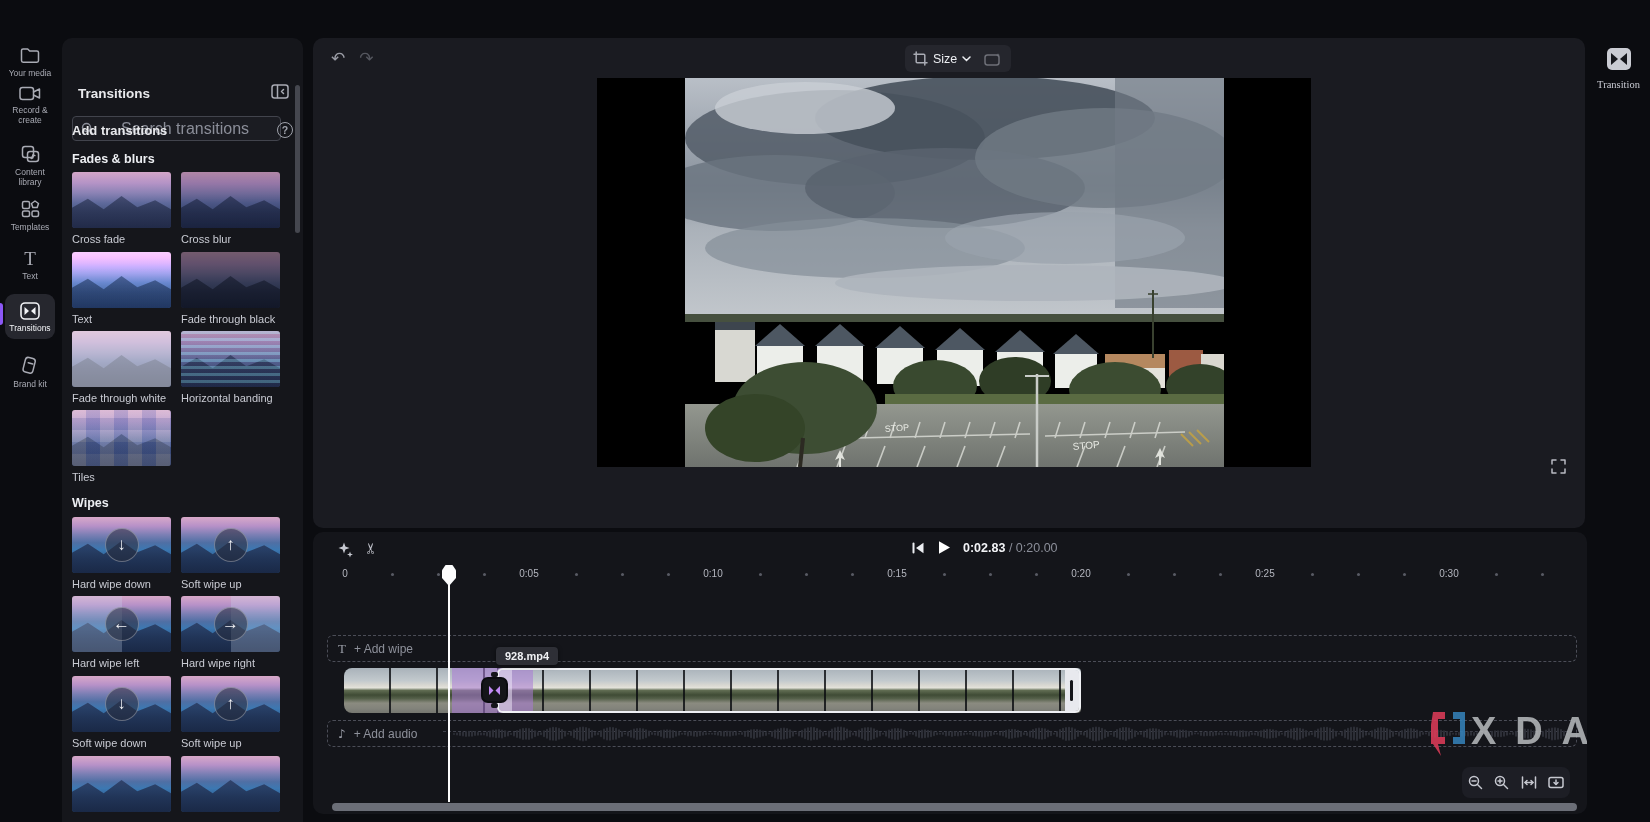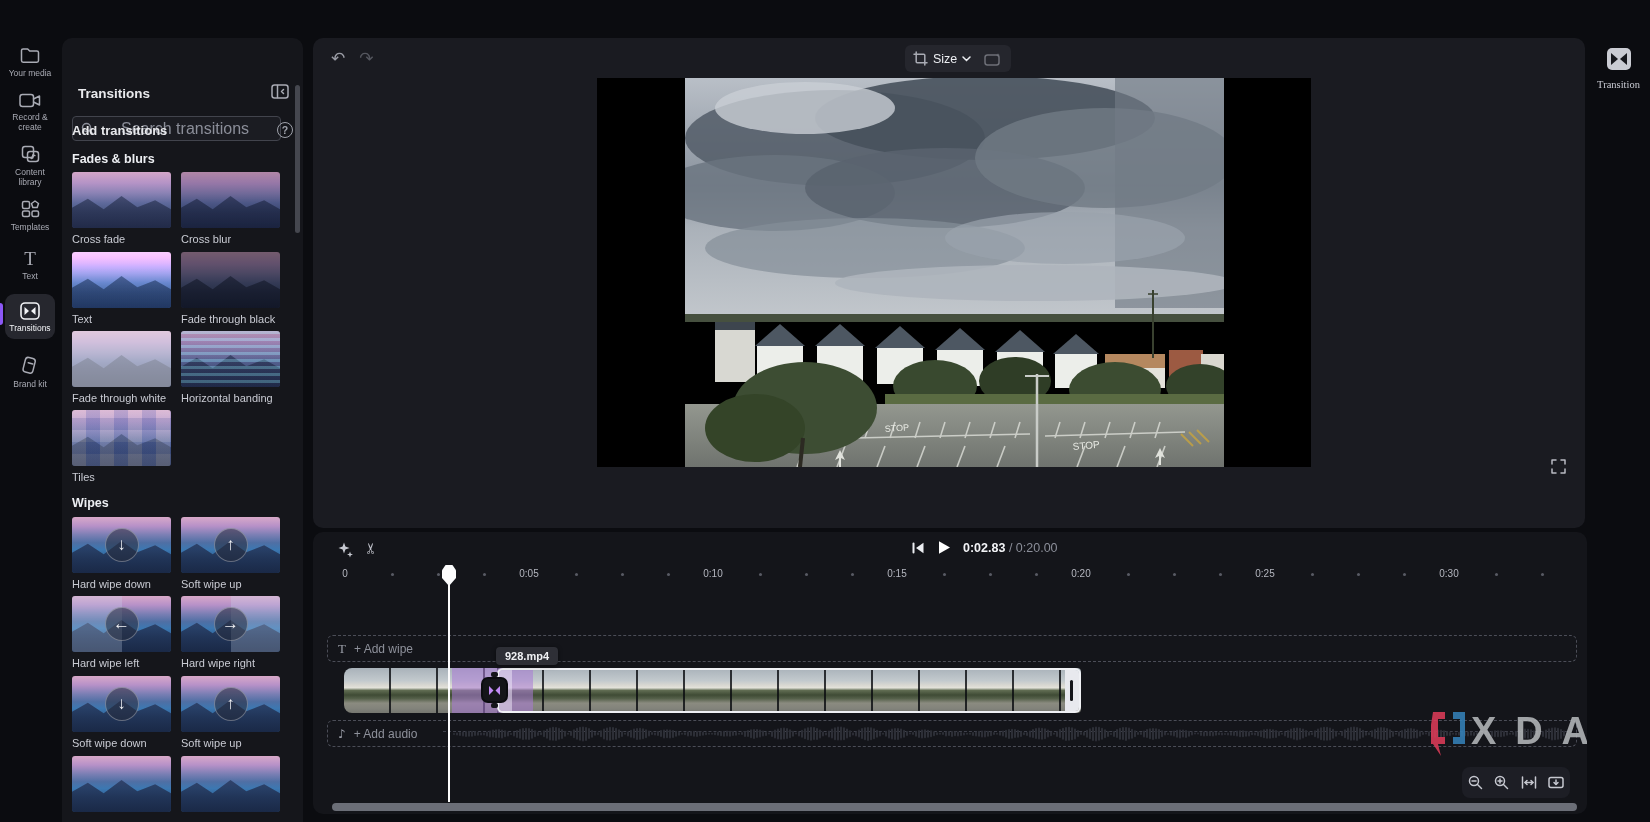--- a/index.html
+++ b/index.html
@@ -142,21 +142,21 @@
 <div class="screen">
 
 
   <div class="nav-rail">
     <div class="nav-item" style="top:10px">
       <svg class="lineicon" width="22" height="19" viewBox="0 0 22 19">
           <path d="M2.5 4.5 q0-1.6 1.6-1.6 h4.6 l2 2.1 h7.2 q1.6 0 1.6 1.6 v8 q0 1.6-1.6 1.6 H4.1 q-1.6 0-1.6-1.6 Z"></path>
         </svg>
       <div class="nlabel">Your media</div>
     </div>
-    <div class="nav-item" style="top:56px">
+    <div class="nav-item" style="top:49px">
       <svg class="lineicon" width="24" height="17" viewBox="0 0 24 17">
           <rect x="2" y="2.5" width="13.5" height="12" rx="2.5"></rect>
           <path d="M15.5 7 l6-3 v9 l-6-3"></path>
         </svg>
       <div class="nlabel">Record &amp; create</div>
     </div>
     <div class="nav-item" style="top:108px">
       <svg class="lineicon" width="21" height="20" viewBox="0 0 21 20">
           <rect x="2.5" y="2.5" width="11" height="11" rx="2.5"></rect>
           <rect x="7.5" y="7.5" width="11" height="10" rx="2.5"></rect>

